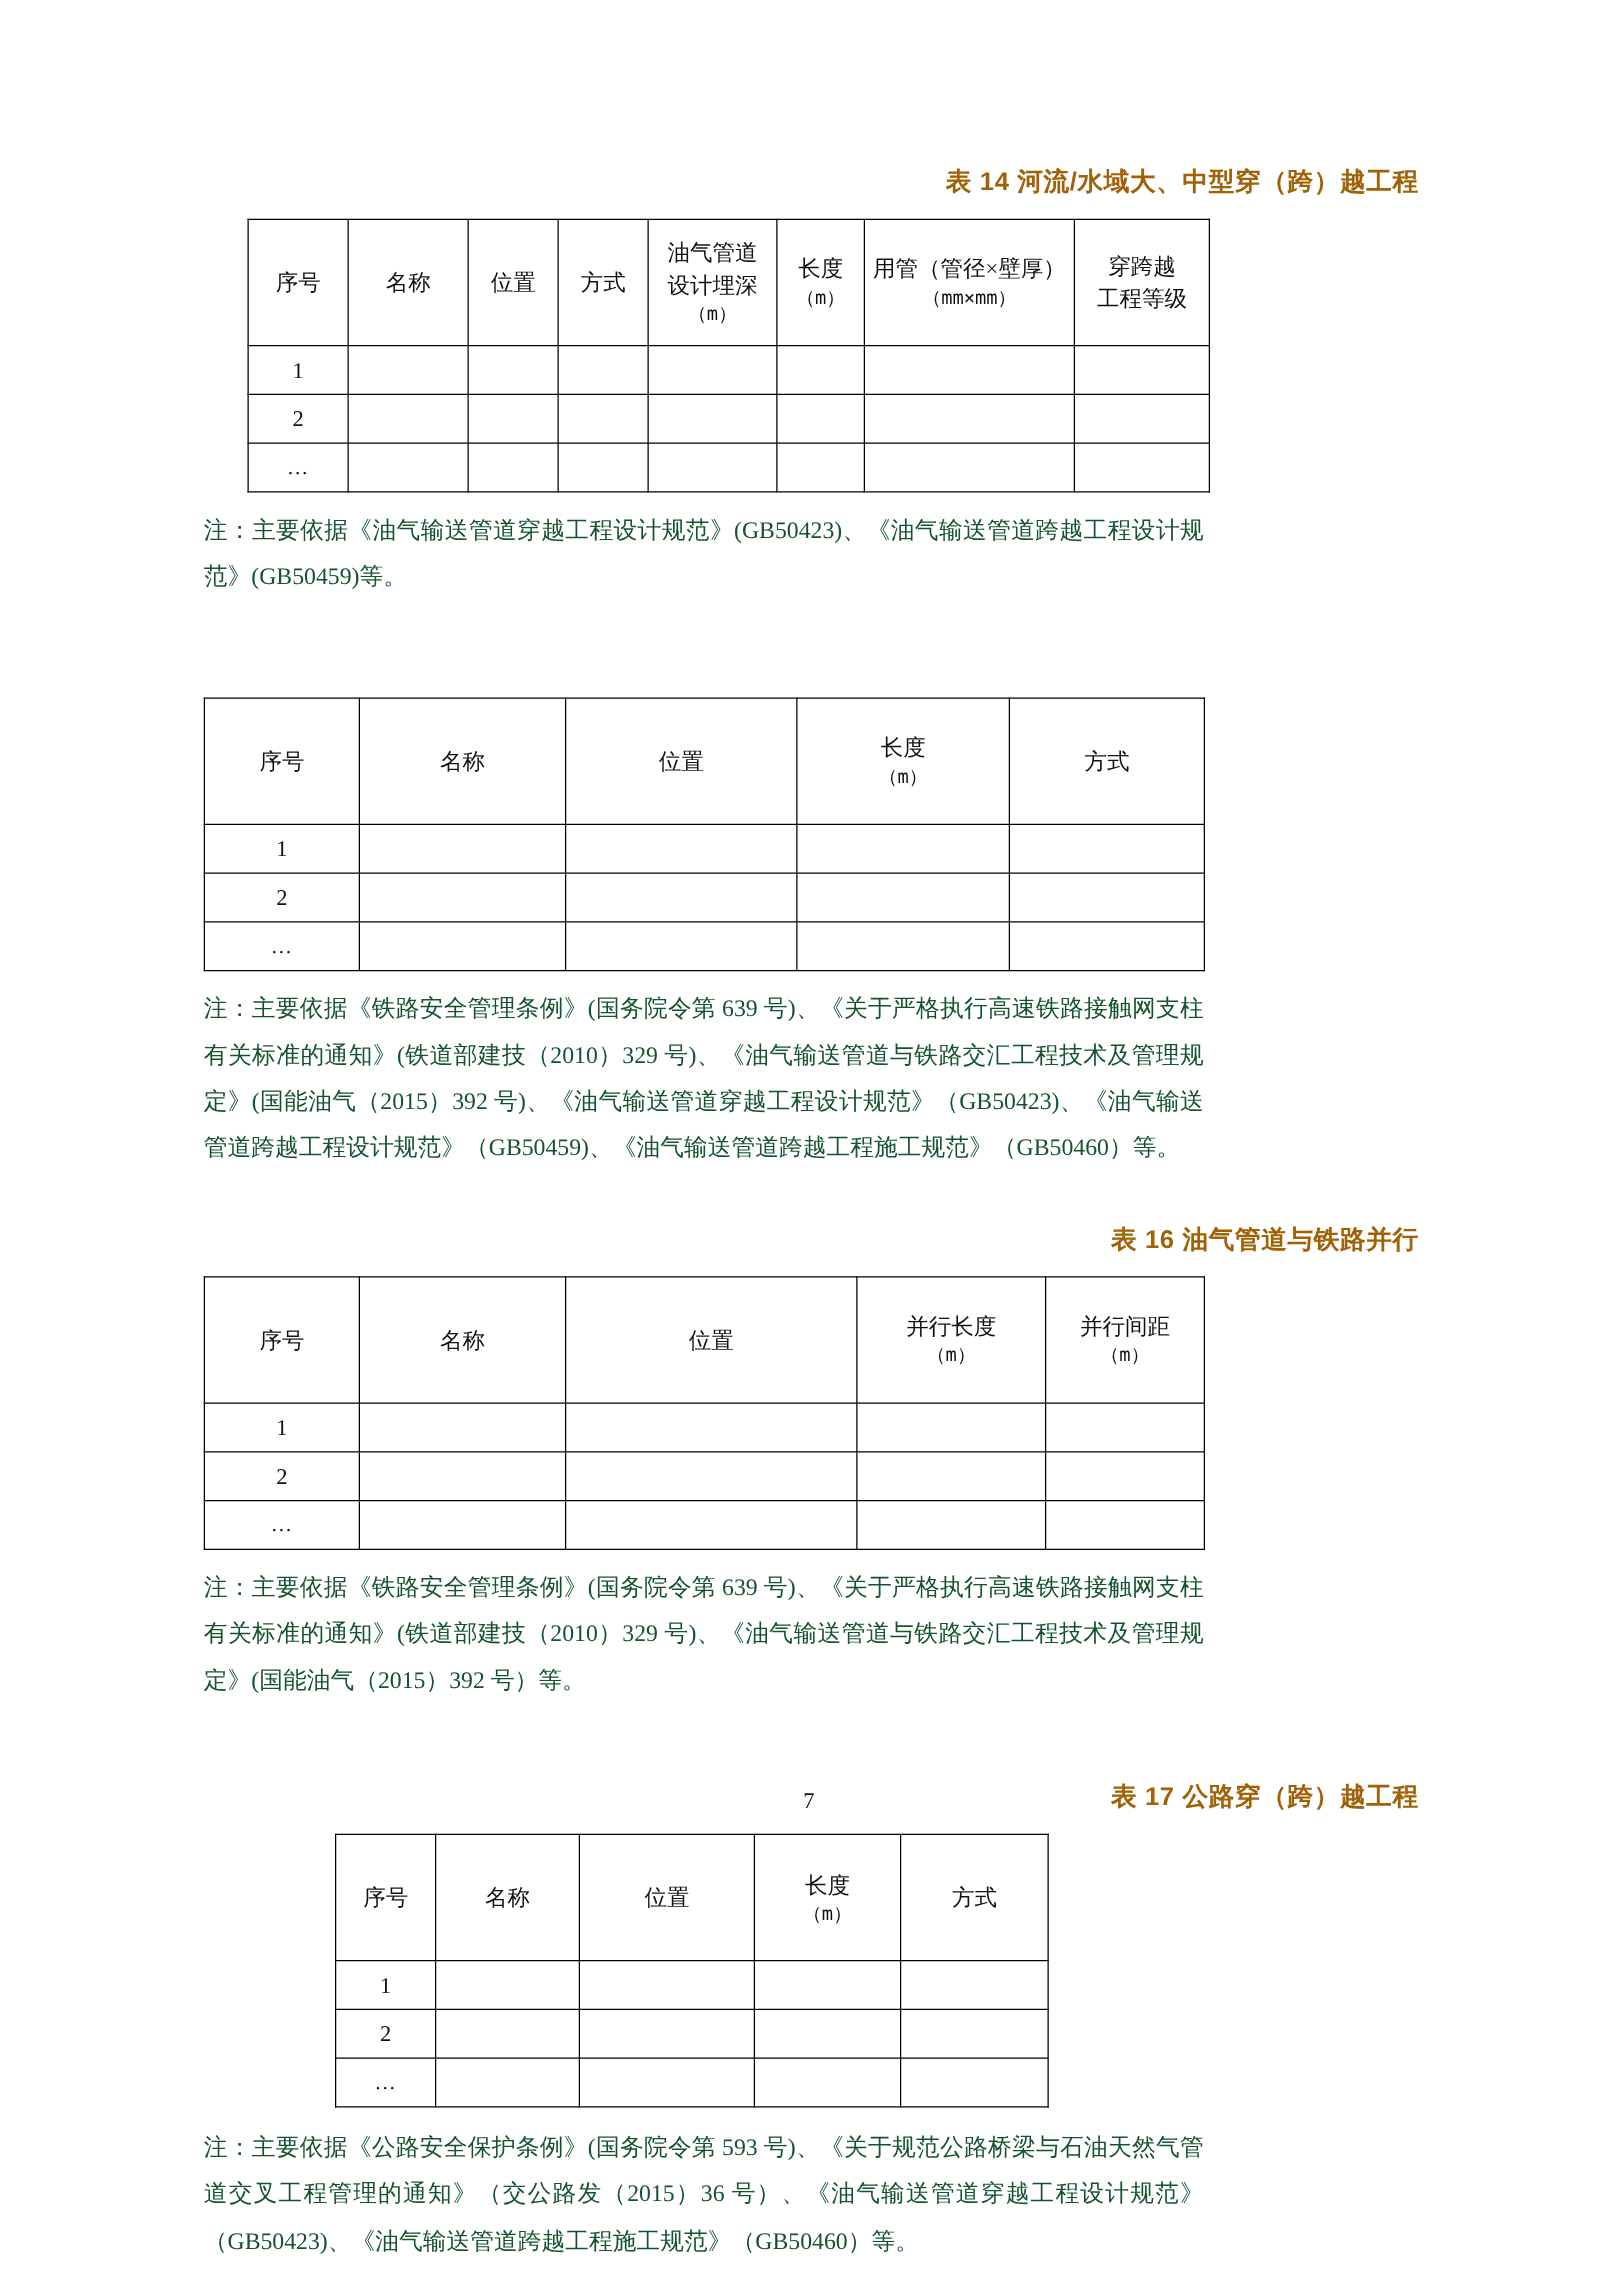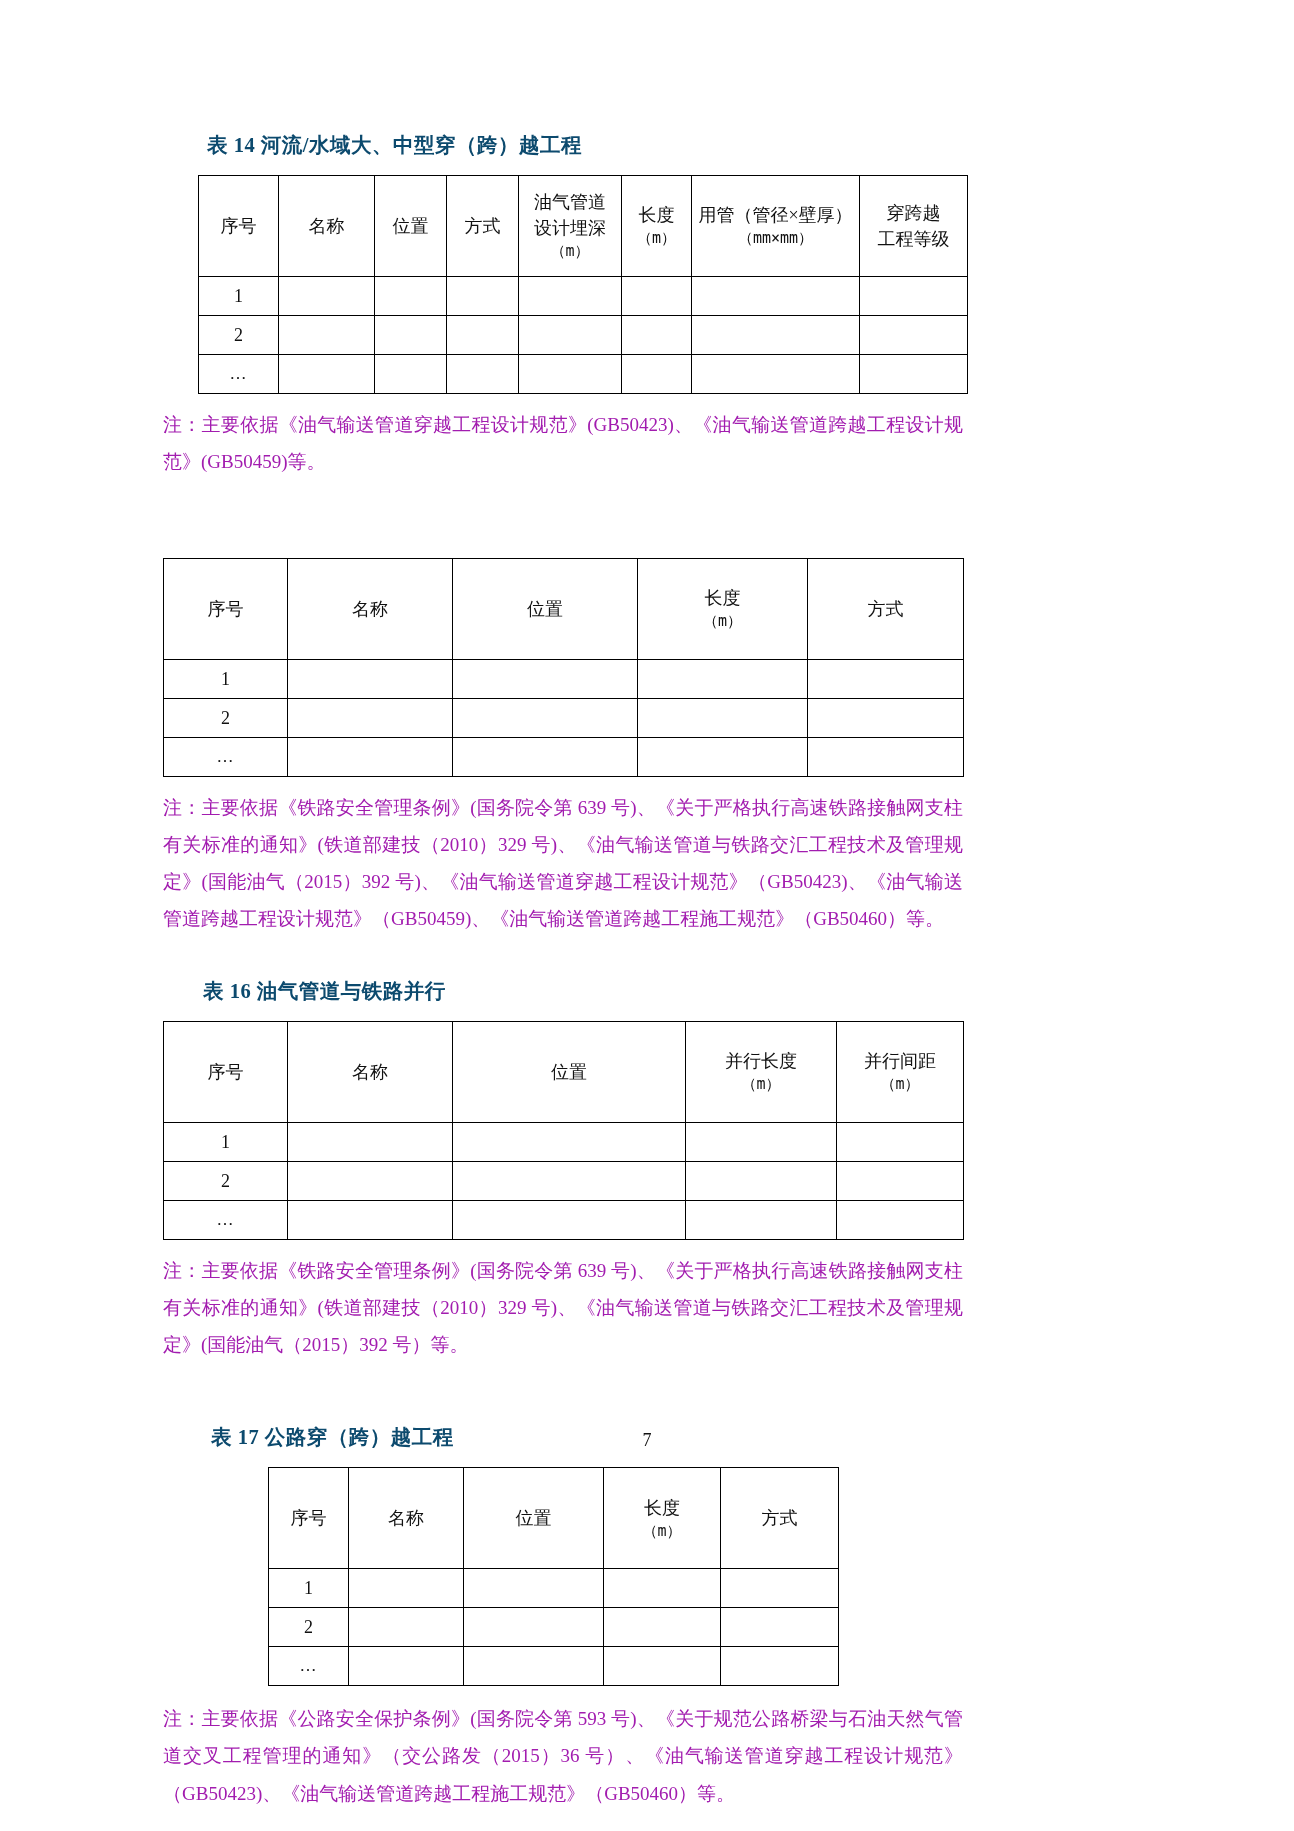--- a/index.html
+++ b/index.html
@@ -23,26 +23,26 @@
   }
   .content {
     position: absolute;
     left: 163px;
     top: 0;
     width: 972px;
   }
 
   
   .tbl-caption {
-    text-align: left;
-    font-family: Liberation Serif, serif;
+    text-align: right;
+    font-family: Liberation Sans, sans-serif;
     font-weight: bold;
     font-size: 20.5px;
     letter-spacing: 0.5px;
-    color: #0c4a6e;
+    color: #a16207;
   }
 
   
   table.doc-table {
     border-collapse: collapse;
     table-layout: fixed;
     font-family: "Liberation Serif", "DejaVu Serif", serif;
     font-size: 18px;
     color: #111;
   }
@@ -72,21 +72,21 @@
     letter-spacing: 1px;
     font-size: 17px;
   }
 
   
   .note {
     font-size: 19px;
     line-height: 1.95;
     text-align: justify;
     text-justify: inter-ideograph;
-    color: #a21caf;
+    color: #14532d;
   }
 
   
   .sect-head {
     font-size: 24px;
     line-height: 1.6;
     color: #111;
     letter-spacing: 0.3px;
   }
   .spacer-md { height: 26px; }

